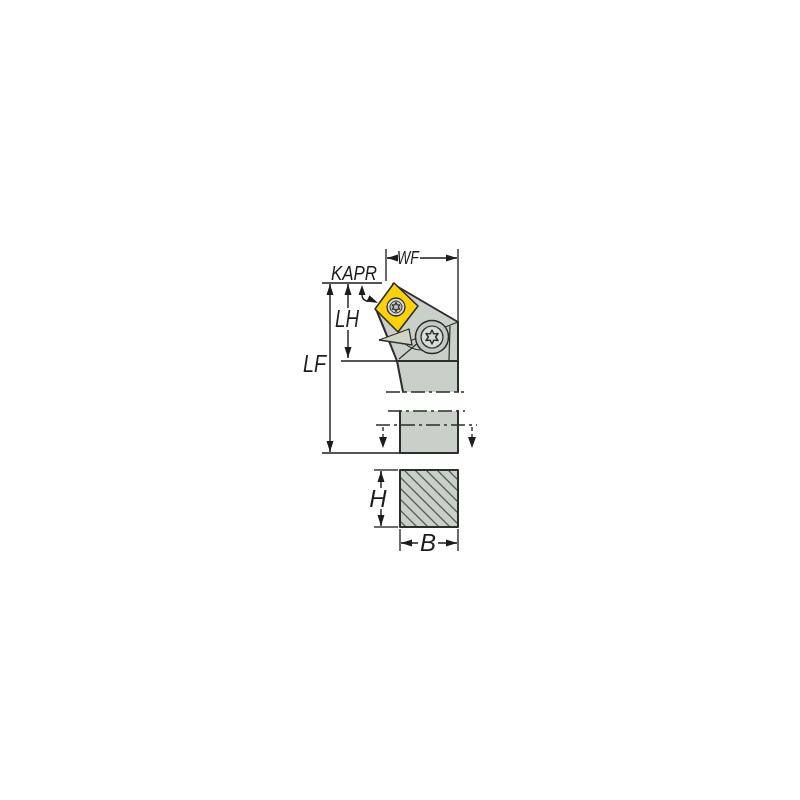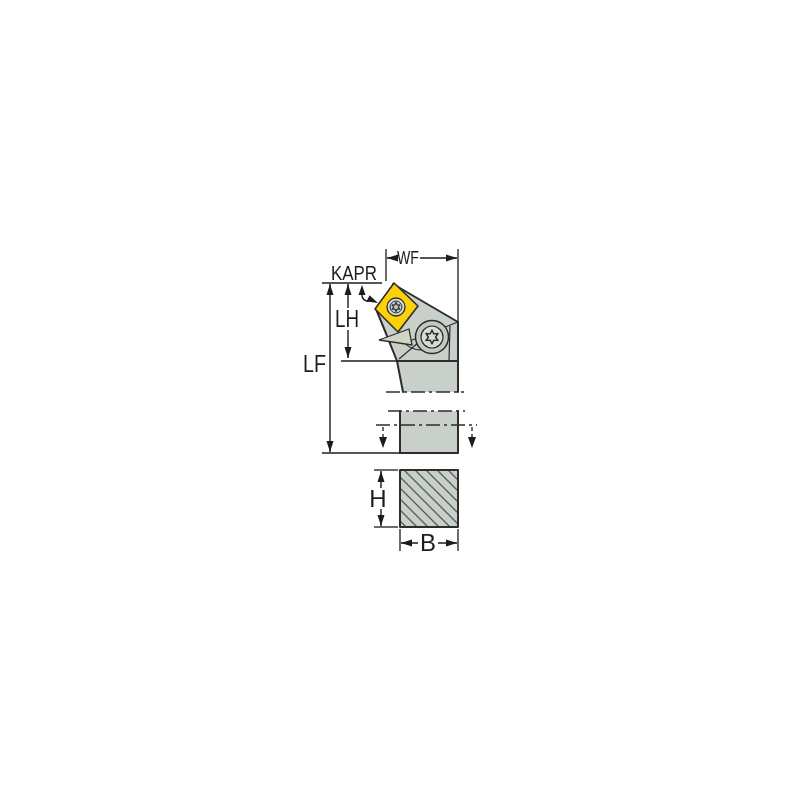--- a/index.html
+++ b/index.html
@@ -4,21 +4,21 @@
 <style>
   html, body {
     margin: 0;
     padding: 0;
     width: 800px;
     height: 800px;
     background: var(--background, #fff);
     overflow: hidden;
     font-family: "Liberation Sans", "DejaVu Sans", sans-serif;
   }
-  .stage { position: relative; width: 800px; height: 800px; }
+  .stage { position: relative; width: 800px; height: 800px; font-style: italic; }
   svg { display: block; }
   .dim-text {
     fill: var(--dim, #1c1c1c);
     font-family: "Liberation Sans", "DejaVu Sans", sans-serif;
   }
   .dim-line   { stroke: var(--dim, #1c1c1c); stroke-width: 1.4; fill: none; }
   .ext-line   { stroke: var(--dim, #1c1c1c); stroke-width: 1.3; fill: none; }
   .arrow      { fill: var(--dim, #1c1c1c); stroke: none; }
   .outline    { stroke: var(--outline, #2d2d2d); stroke-width: 2; fill: none;
                 stroke-linecap: round; stroke-linejoin: round; }

